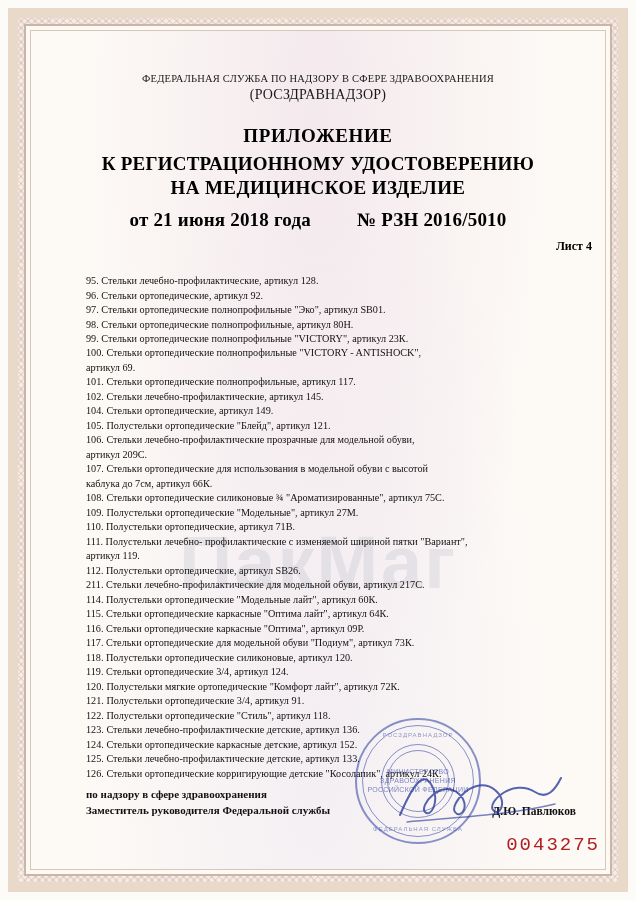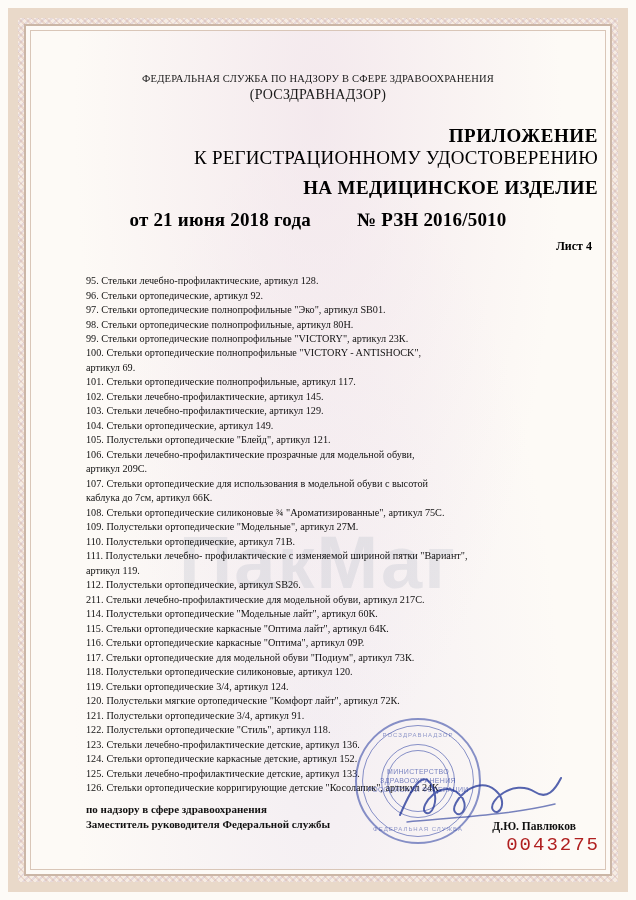--- a/index.html
+++ b/index.html
@@ -76,40 +76,40 @@
     text-align: center;
     font-size: 10.5px;
     letter-spacing: 0.2px;
     color: #1a1a1a;
     margin-top: 32px;
     line-height: 1.35;
   }
   .agency .line2 { font-size: 14px; }
 
   .title-block {
-    text-align: right;
+    text-align: center;
     margin-top: 20px;
     color: #000;
   }
   .title-block .t1 {
     font-size: 19px;
     font-weight: bold;
     letter-spacing: 0.6px;
   }
   .title-block .t2 {
     font-size: 19px;
-    font-weight: normal;
+    font-weight: bold;
     letter-spacing: 0.2px;
-    margin-top: 0;
+    margin-top: 6px;
   }
   .title-block .t3 {
     font-size: 19px;
     font-weight: bold;
     letter-spacing: 0.4px;
-    margin-top: 8px;
+    margin-top: 2px;
   }
 
   .meta-row {
     display: flex;
     justify-content: center;
     align-items: baseline;
     gap: 46px;
     margin-top: 10px;
     font-size: 19px;
     font-weight: bold;
@@ -261,21 +261,20 @@
     <div class="items" id="items-list">
         <div class="item">95. Стельки лечебно-профилактические, артикул 128.</div>
         <div class="item">96. Стельки ортопедические, артикул 92.</div>
         <div class="item">97. Стельки ортопедические полнопрофильные "Эко", артикул SB01.</div>
         <div class="item">98. Стельки ортопедические полнопрофильные, артикул 80Н.</div>
         <div class="item">99. Стельки ортопедические полнопрофильные "VICTORY", артикул 23К.</div>
         <div class="item">100. Стельки ортопедические полнопрофильные "VICTORY - ANTISHOCK",</div>
         <div class="item">артикул 69.</div>
         <div class="item">101. Стельки ортопедические полнопрофильные, артикул 117.</div>
         <div class="item">102. Стельки лечебно-профилактические, артикул 145.</div>
-        <div class="item">103. Стельки лечебно-профилактические, артикул 129.</div>
         <div class="item">104. Стельки ортопедические, артикул 149.</div>
         <div class="item">105. Полустельки ортопедические "Блейд", артикул 121.</div>
         <div class="item">106. Стельки лечебно-профилактические прозрачные для модельной обуви,</div>
         <div class="item">артикул 209С.</div>
         <div class="item">107. Стельки ортопедические для использования в модельной обуви с высотой</div>
         <div class="item">каблука до 7см, артикул 66К.</div>
         <div class="item">108. Стельки ортопедические силиконовые ¾ "Ароматизированные", артикул 75С.</div>
         <div class="item">109. Полустельки ортопедические "Модельные", артикул 27М.</div>
         <div class="item">110. Полустельки ортопедические, артикул 71В.</div>
         <div class="item">111. Полустельки лечебно- профилактические с изменяемой шириной пятки "Вариант",</div>

